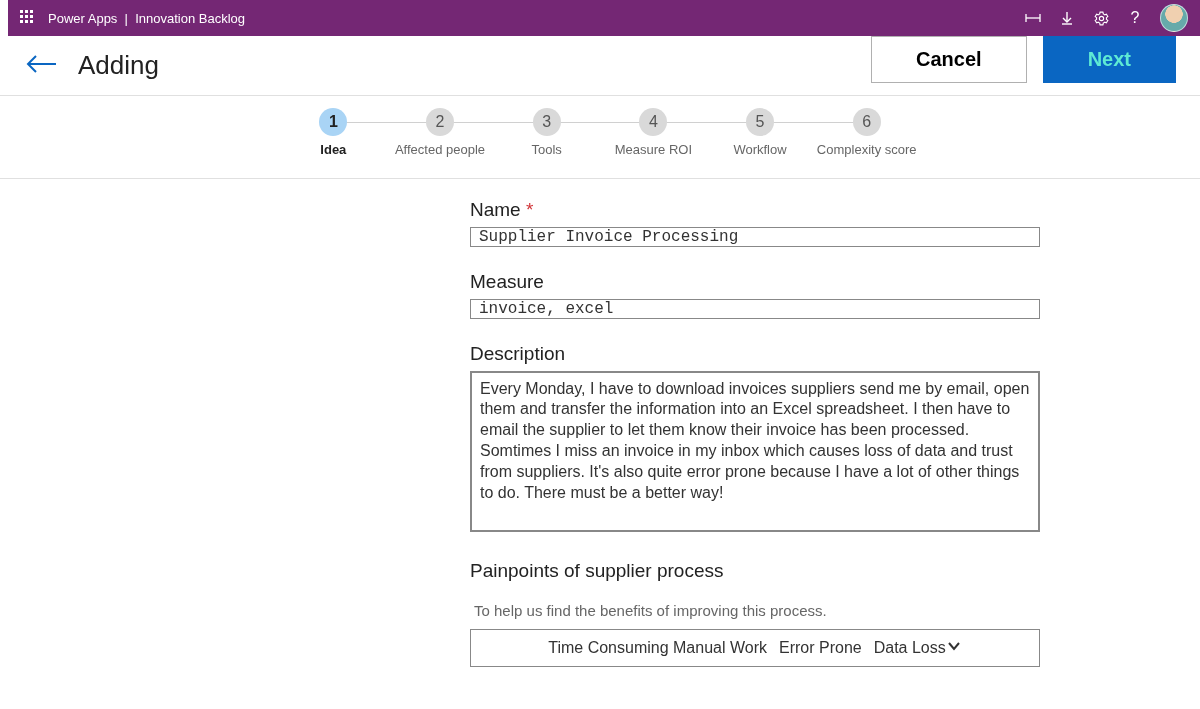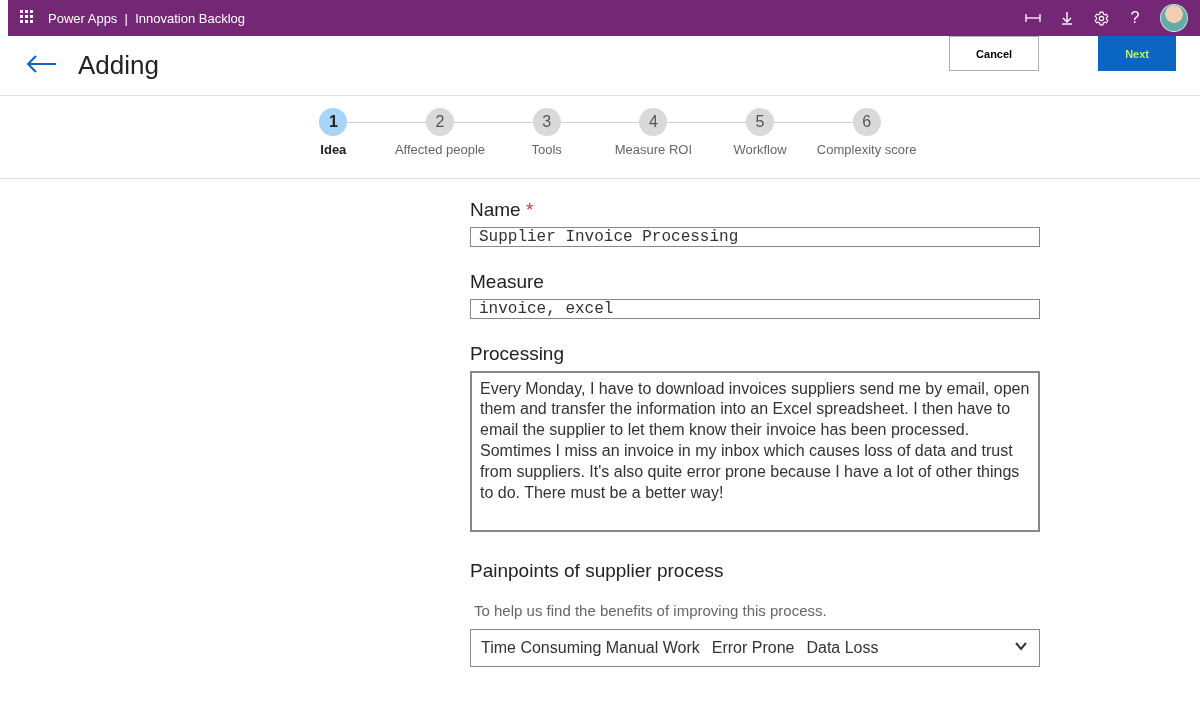--- a/index.html
+++ b/index.html
@@ -17,22 +17,22 @@
   .top-icon { width: 18px; height: 18px; display:flex; align-items:center; justify-content:center; color:#fff; cursor:pointer; }
   .avatar { width: 28px; height: 28px; border-radius: 50%; background: radial-gradient(circle at 50% 35%, #f0d0b0 0 40%, #6aa 42% 100%); border:1px solid rgba(255,255,255,0.6); }
   .header {
     height: 60px; display:flex; justify-content:space-between;
     padding: 0 24px; border-bottom: 1px solid #e0e0e0;
   }
   .header-left { display:flex; align-items:center; gap: 18px; }
   .back-arrow { color:#0a66c2; cursor:pointer; }
   .page-title { font-size: 26px; font-weight: 400; color:#222; }
   .header-right { display:flex; gap: 16px; }
-  .btn { height: 35px; padding: 0 26px; font-size: 11px; font-weight:600; border:1px solid #b0b0b0; background:#fff; cursor:pointer; display:flex; align-items:center; justify-content:center; }
-  .btn-primary { background:#0a66c2; color:#bef264; border-color:#0a66c2;margin-left:43px; }
+  .btn { height: 47px; padding: 0 44px; font-size: 20px; font-weight:600; border:1px solid #b0b0b0; background:#fff; cursor:pointer; display:flex; align-items:center; justify-content:center; }
+  .btn-primary { background:#0a66c2; color:#5eead4; border-color:#0a66c2; }
   .content { padding: 12px 0 20px 0; display:flex; flex-direction:column; align-items:center; border-bottom:1px solid #e0e0e0; }
   .steps { display:flex; align-items:flex-start; position:relative; width: 640px; justify-content:space-between; }
   .step { display:flex; flex-direction:column; align-items:center; width: 110px; }
   .step-circle { width:28px; height:28px; border-radius:50%; background:#d9d9d9; color:#555; font-size:16px; display:flex; align-items:center; justify-content:center; margin-bottom:6px; z-index:2; }
   .step-circle.active { background:#a9d4f5; color:#222; font-weight:600; }
   .step-label { font-size: 13px; color:#666; text-align:center; line-height:1.2; }
   .step-label.active { color:#222; font-weight:600; }
   .step-line { position:absolute; top:14px; left:60px; right:60px; height:1px; background:#d0d0d0; z-index:1; }
   .form-area { width: 880px; margin: 20px auto 0 auto; padding: 0 0 20px 310px; }
   .form-group { margin-bottom: 24px; }
@@ -42,21 +42,21 @@
   .text-input {
     width: 570px; height: 20px; border:1px solid #888; padding: 0 8px;
     font-size: 16px; color:#333; font-family:Liberation Mono, monospace;
   }
   .textarea {
     width: 570px; border:2px solid #888; padding: 6px 8px; font-size:16px;
     color:#333; font-family:inherit; resize:none; line-height:1.3;
   }
   .select-box {
     width: 570px; height: 38px; border:1px solid #888; display:flex;
-    align-items:center; justify-content:space-between; padding: 0 10px;
+    align-items:center; justify-content:center; padding: 0 10px;
     font-size:16px; color:#333; cursor:pointer; background:#fff;
   }
   .chips { display:flex; gap: 12px; }
   .chev { font-size:18px; font-weight:bold; }
 </style>
 </head>
 <body>
 
 <div class="topbar">
   <div class="topbar-left">
@@ -159,21 +159,21 @@
     </label>
     <input class="text-input" type="text" value="Supplier Invoice Processing" style="">
   </div>
 
   <div class="form-group">
     <label class="form-label">Measure</label>
     <input class="text-input" type="text" value="invoice, excel" style="">
   </div>
 
   <div class="form-group">
-    <label class="form-label">Processing</label>
+    <label class="form-label">Description</label>
     <textarea class="textarea" rows="7" style="">Every Monday, I have to download invoices suppliers send me by email, open them and transfer the information into an Excel spreadsheet. I then have to email the supplier to let them know their invoice has been processed. Somtimes I miss an invoice in my inbox which causes loss of data and trust from suppliers. It's also quite error prone because I have a lot of other things to do. There must be a better way!</textarea>
   </div>
 
   <div class="form-group">
     <label class="form-label">Painpoints of supplier process</label>
     <div class="helper">To help us find the benefits of improving this process.</div>
     <div class="select-box">
       <div class="chips">
         <span>Time Consuming Manual Work</span>
         <span>Error Prone</span>

